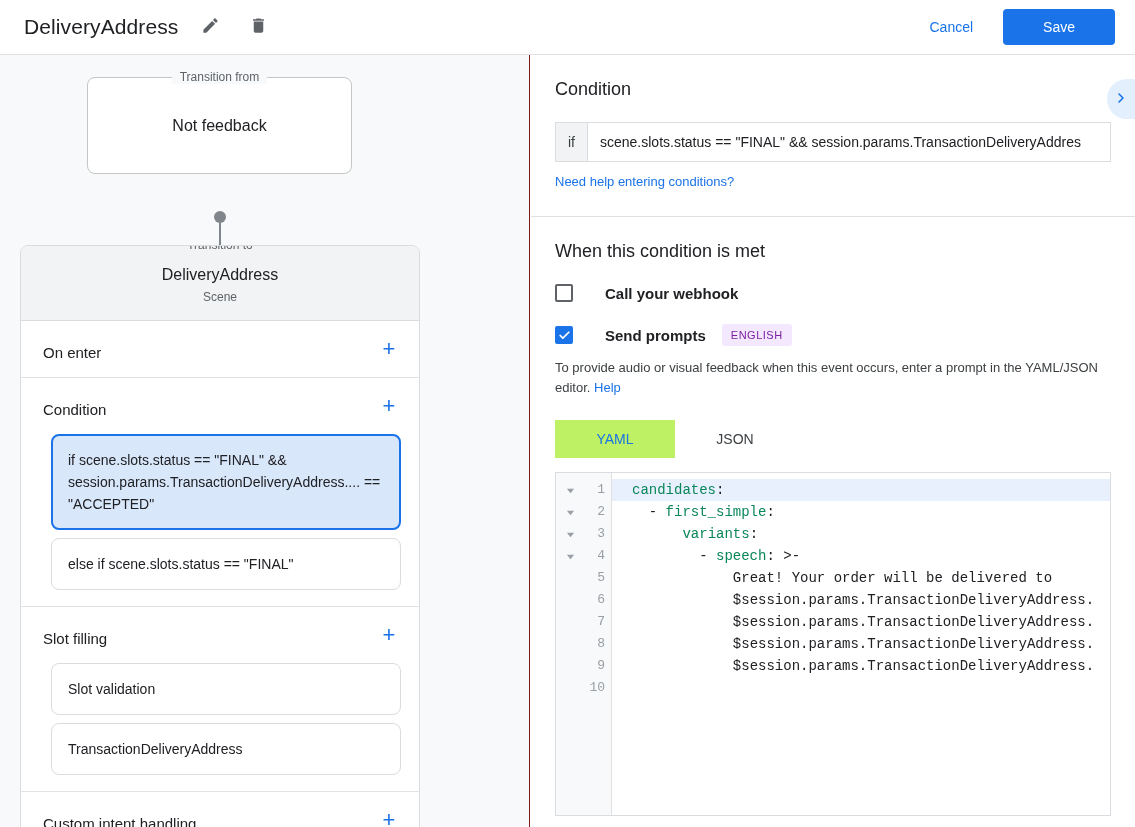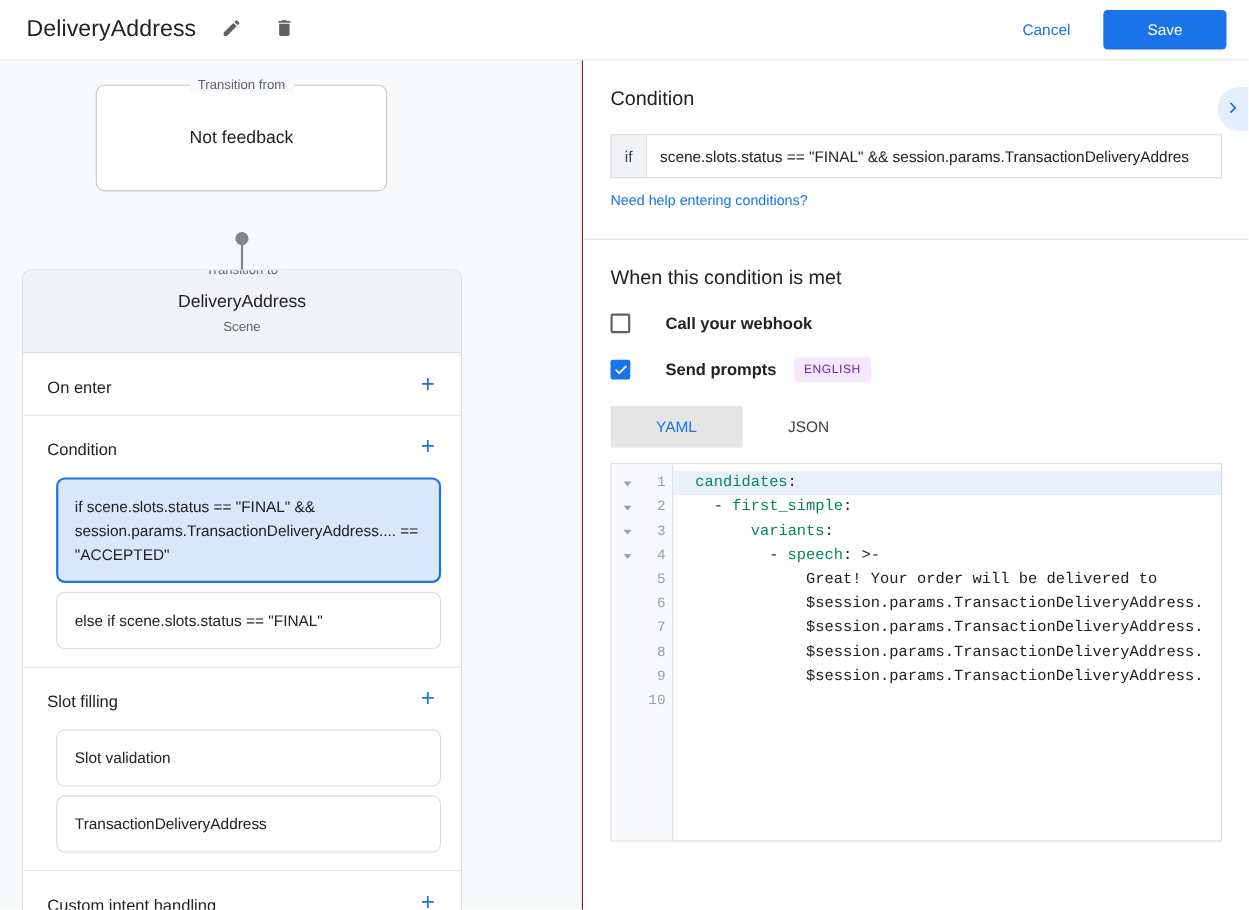--- a/index.html
+++ b/index.html
@@ -188,21 +188,21 @@
   .hint a { color: #1a73e8; text-decoration: none; cursor: pointer; }
 
   
   .tabs { display: flex; margin-top: 22px; }
   .tab {
     padding: 11px 0; width: 120px; text-align: center;
     font-size: 14px; color: #3c4043; cursor: pointer;
     background: transparent; border: none;
     font-family: "Liberation Sans", sans-serif;
   }
-  .tab.active { background: #e5e5e5; color: #1a73e8; }
+  .tab.active { background: #bef264; color: #1a73e8; }
 
   
   .editor {
     margin-top: 14px;
     border: 1px solid #dadce0;
     background: #ffffff;
     display: flex;
     height: 344px;
     overflow: hidden;
   }
@@ -353,20 +353,23 @@
     <div class="cb-row">
       <span class="cbox checked">
         <svg width="13" height="13" viewBox="0 0 24 24" fill="none" stroke="#ffffff" stroke-width="3.2" stroke-linecap="round" stroke-linejoin="round">
           <polyline points="20 6 9 17 4 12"></polyline>
         </svg>
       </span>
       <span class="cb-label">Send prompts</span>
       <span class="lang-badge">ENGLISH</span>
     </div>
 
+    <div class="hint">
+      <span>To provide audio or visual feedback when this event occurs, enter a prompt in the YAML/JSON editor. </span><a>Help</a>
+    </div>
 
     <div class="tabs">
       <button class="tab active">YAML</button>
       <button class="tab">JSON</button>
     </div>
 
     <div class="editor">
       <div class="fold-col" id="fold-col">
           <div class="fold-cell">
             <svg width="9" height="9" viewBox="0 0 10 10">

